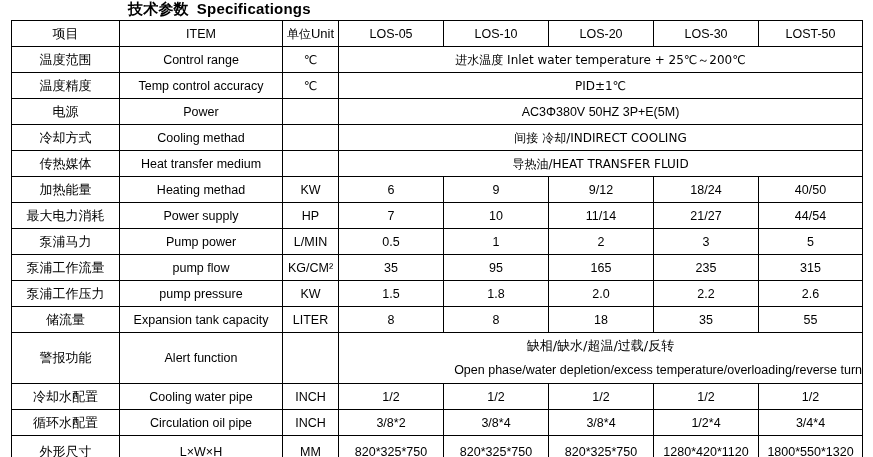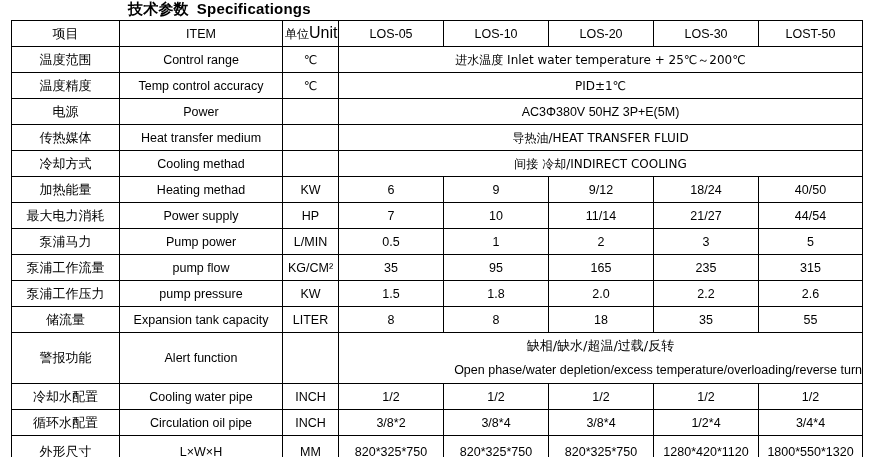--- a/index.html
+++ b/index.html
@@ -91,21 +91,21 @@
   }
   .tall {
     height: 32px !important;
   }
   .unit-head .cn {
     font-family: "DejaVu Sans", "Liberation Sans", sans-serif;
     font-size: 12px;
   }
   .unit-head .en {
     font-family: "Liberation Sans", sans-serif;
-    font-size: 16px;
+    font-size: 13px;
     margin-left: 0;
   }
 </style>
 </head>
 <body>
 
 <div id="root">
 
   <div class="doc-title">
     <span class="cn">技术参数</span><span class="en">Specificationgs</span>
@@ -149,31 +149,31 @@
       </tr>
 
       <tr>
         <td class="cn">电源</td>
         <td class="en">Power</td>
         <td class="mix"></td>
         <td class="num" colspan="5">AC3Φ380V 50HZ 3P+E(5M)</td>
       </tr>
 
       <tr>
+        <td class="cn">冷却方式</td>
+        <td class="en">Cooling methad</td>
+        <td class="mix"></td>
+        <td class="mix" colspan="5">间接 冷却/INDIRECT COOLING</td>
+      </tr>
+
+      <tr>
         <td class="cn">传热媒体</td>
         <td class="en">Heat transfer medium</td>
         <td class="mix"></td>
         <td class="mix" colspan="5">导热油/HEAT TRANSFER FLUID</td>
-      </tr>
-
-      <tr>
-        <td class="cn">冷却方式</td>
-        <td class="en">Cooling methad</td>
-        <td class="mix"></td>
-        <td class="mix" colspan="5">间接 冷却/INDIRECT COOLING</td>
       </tr>
 
       <tr>
         <td class="cn">加热能量</td>
         <td class="en">Heating methad</td>
         <td class="num">KW</td>
         <td class="num">6</td>
         <td class="num">9</td>
         <td class="num">9/12</td>
         <td class="num">18/24</td>

